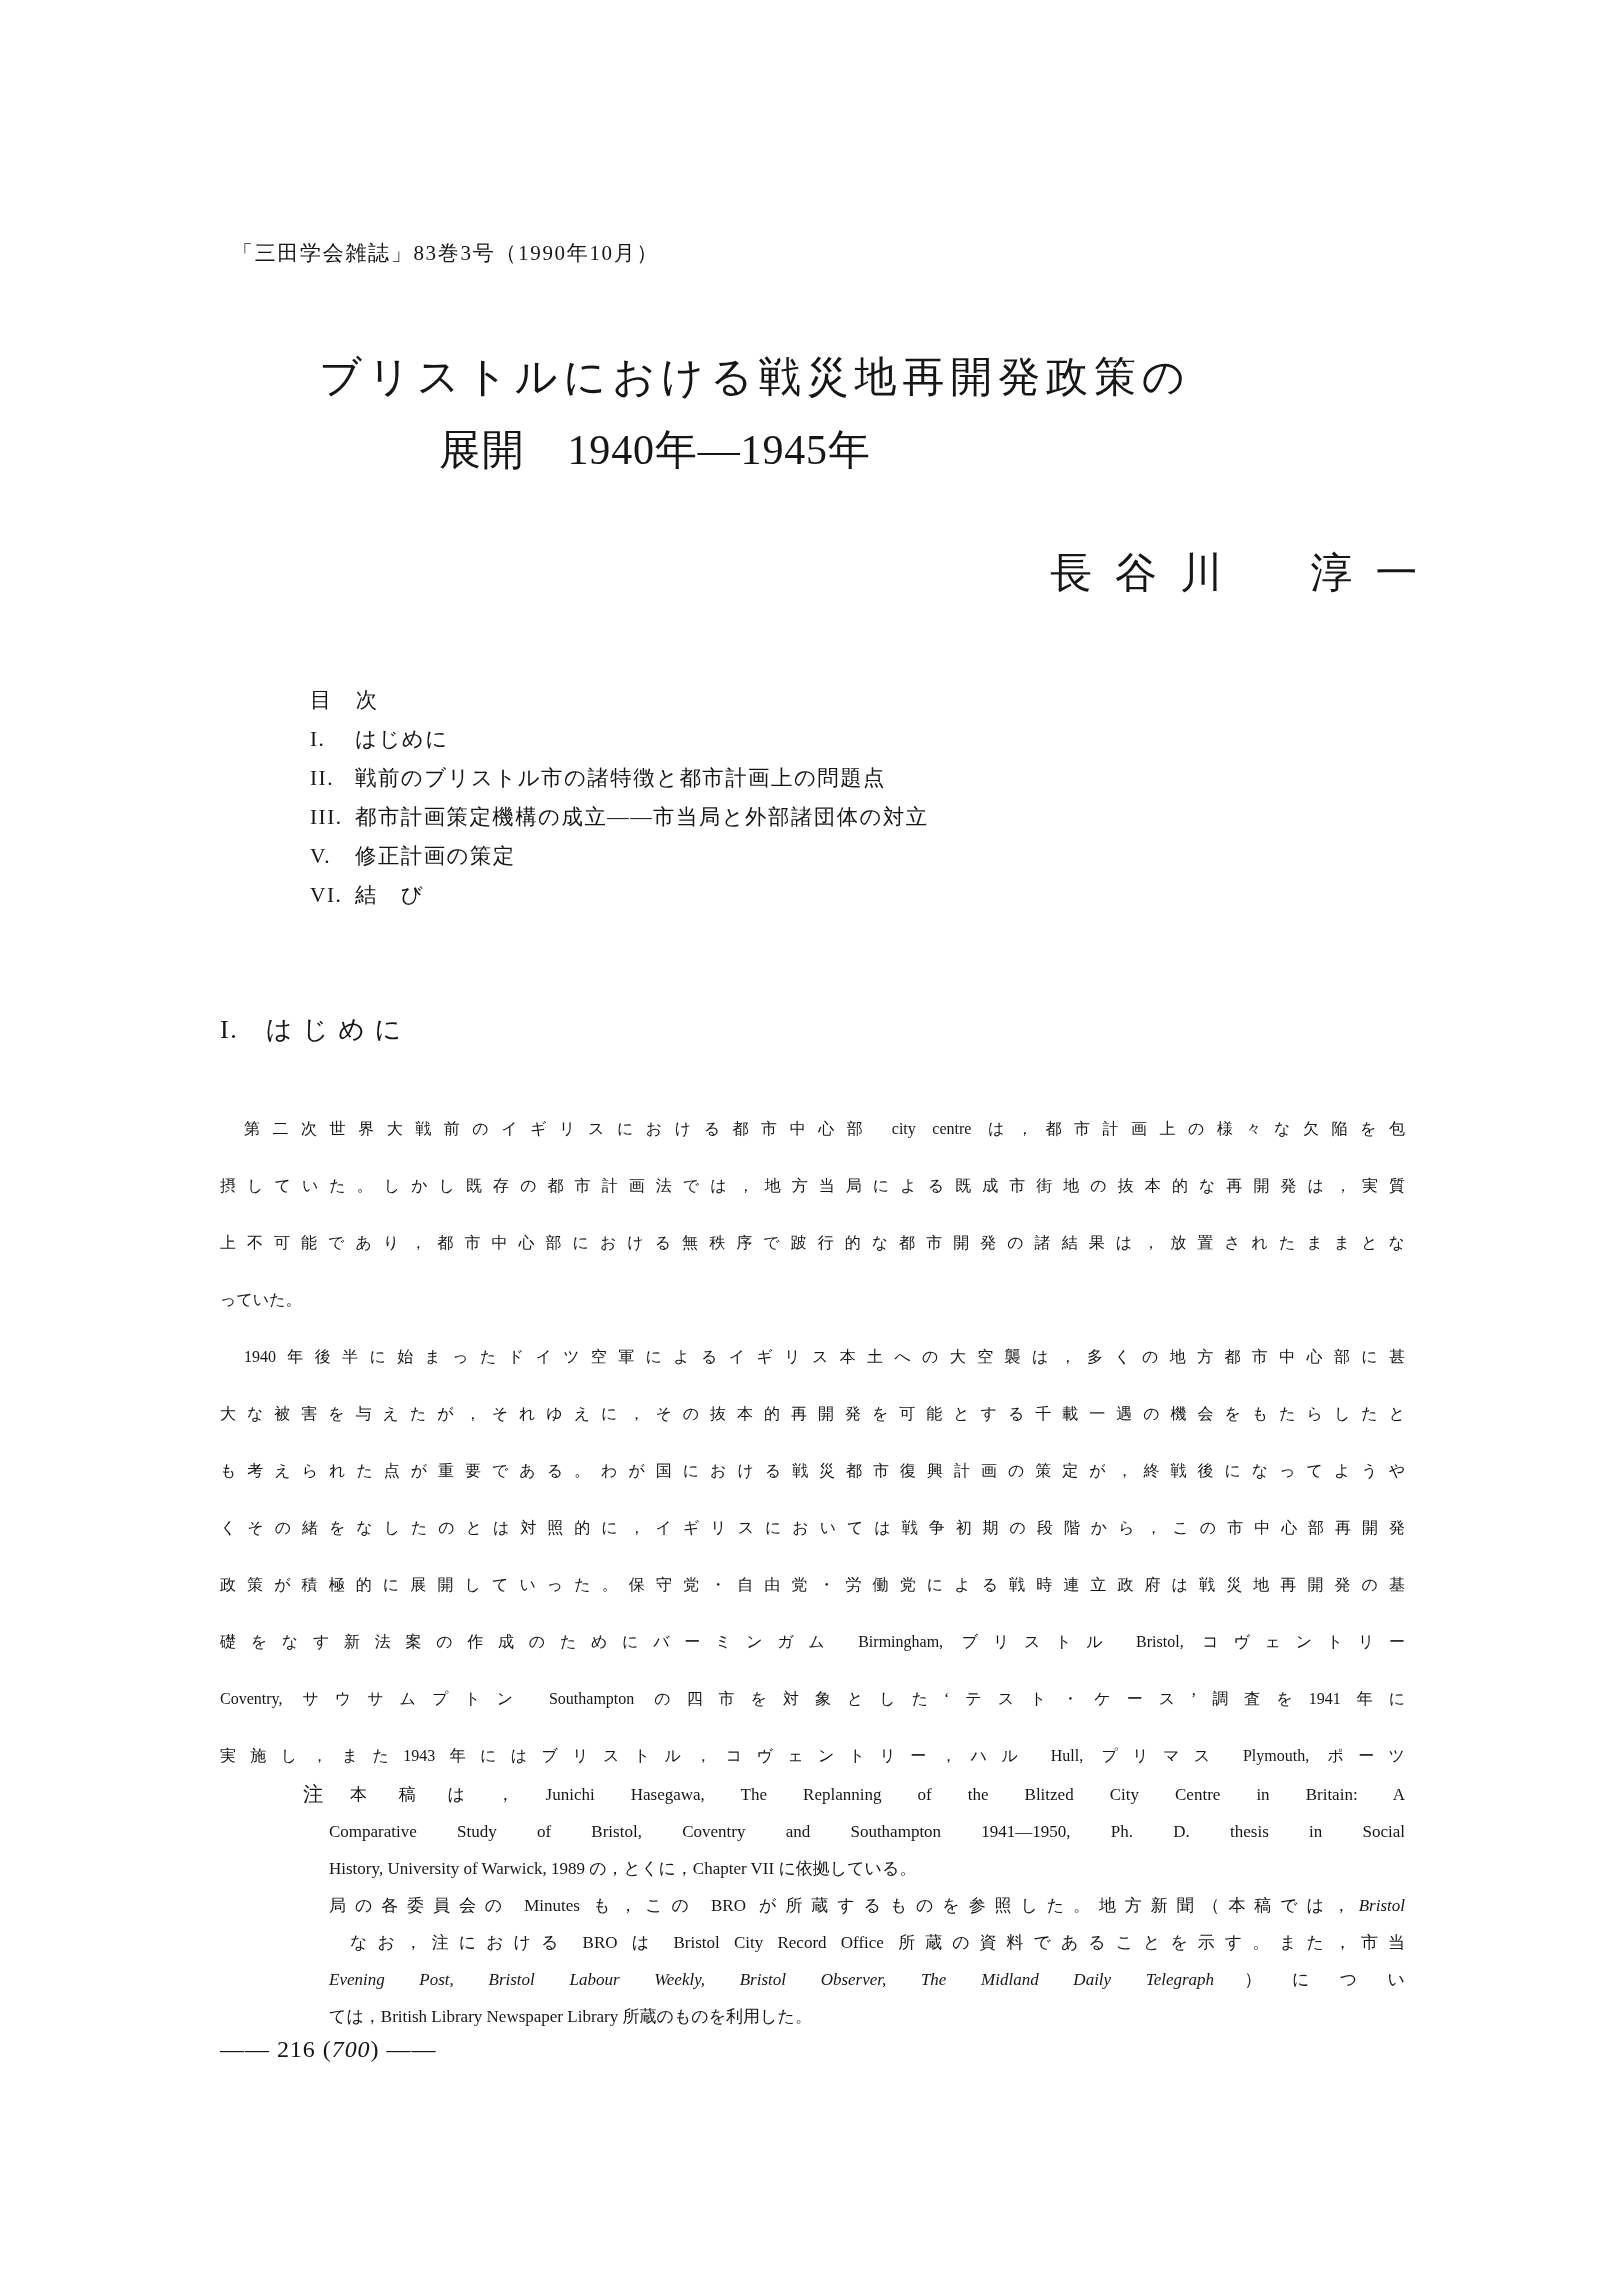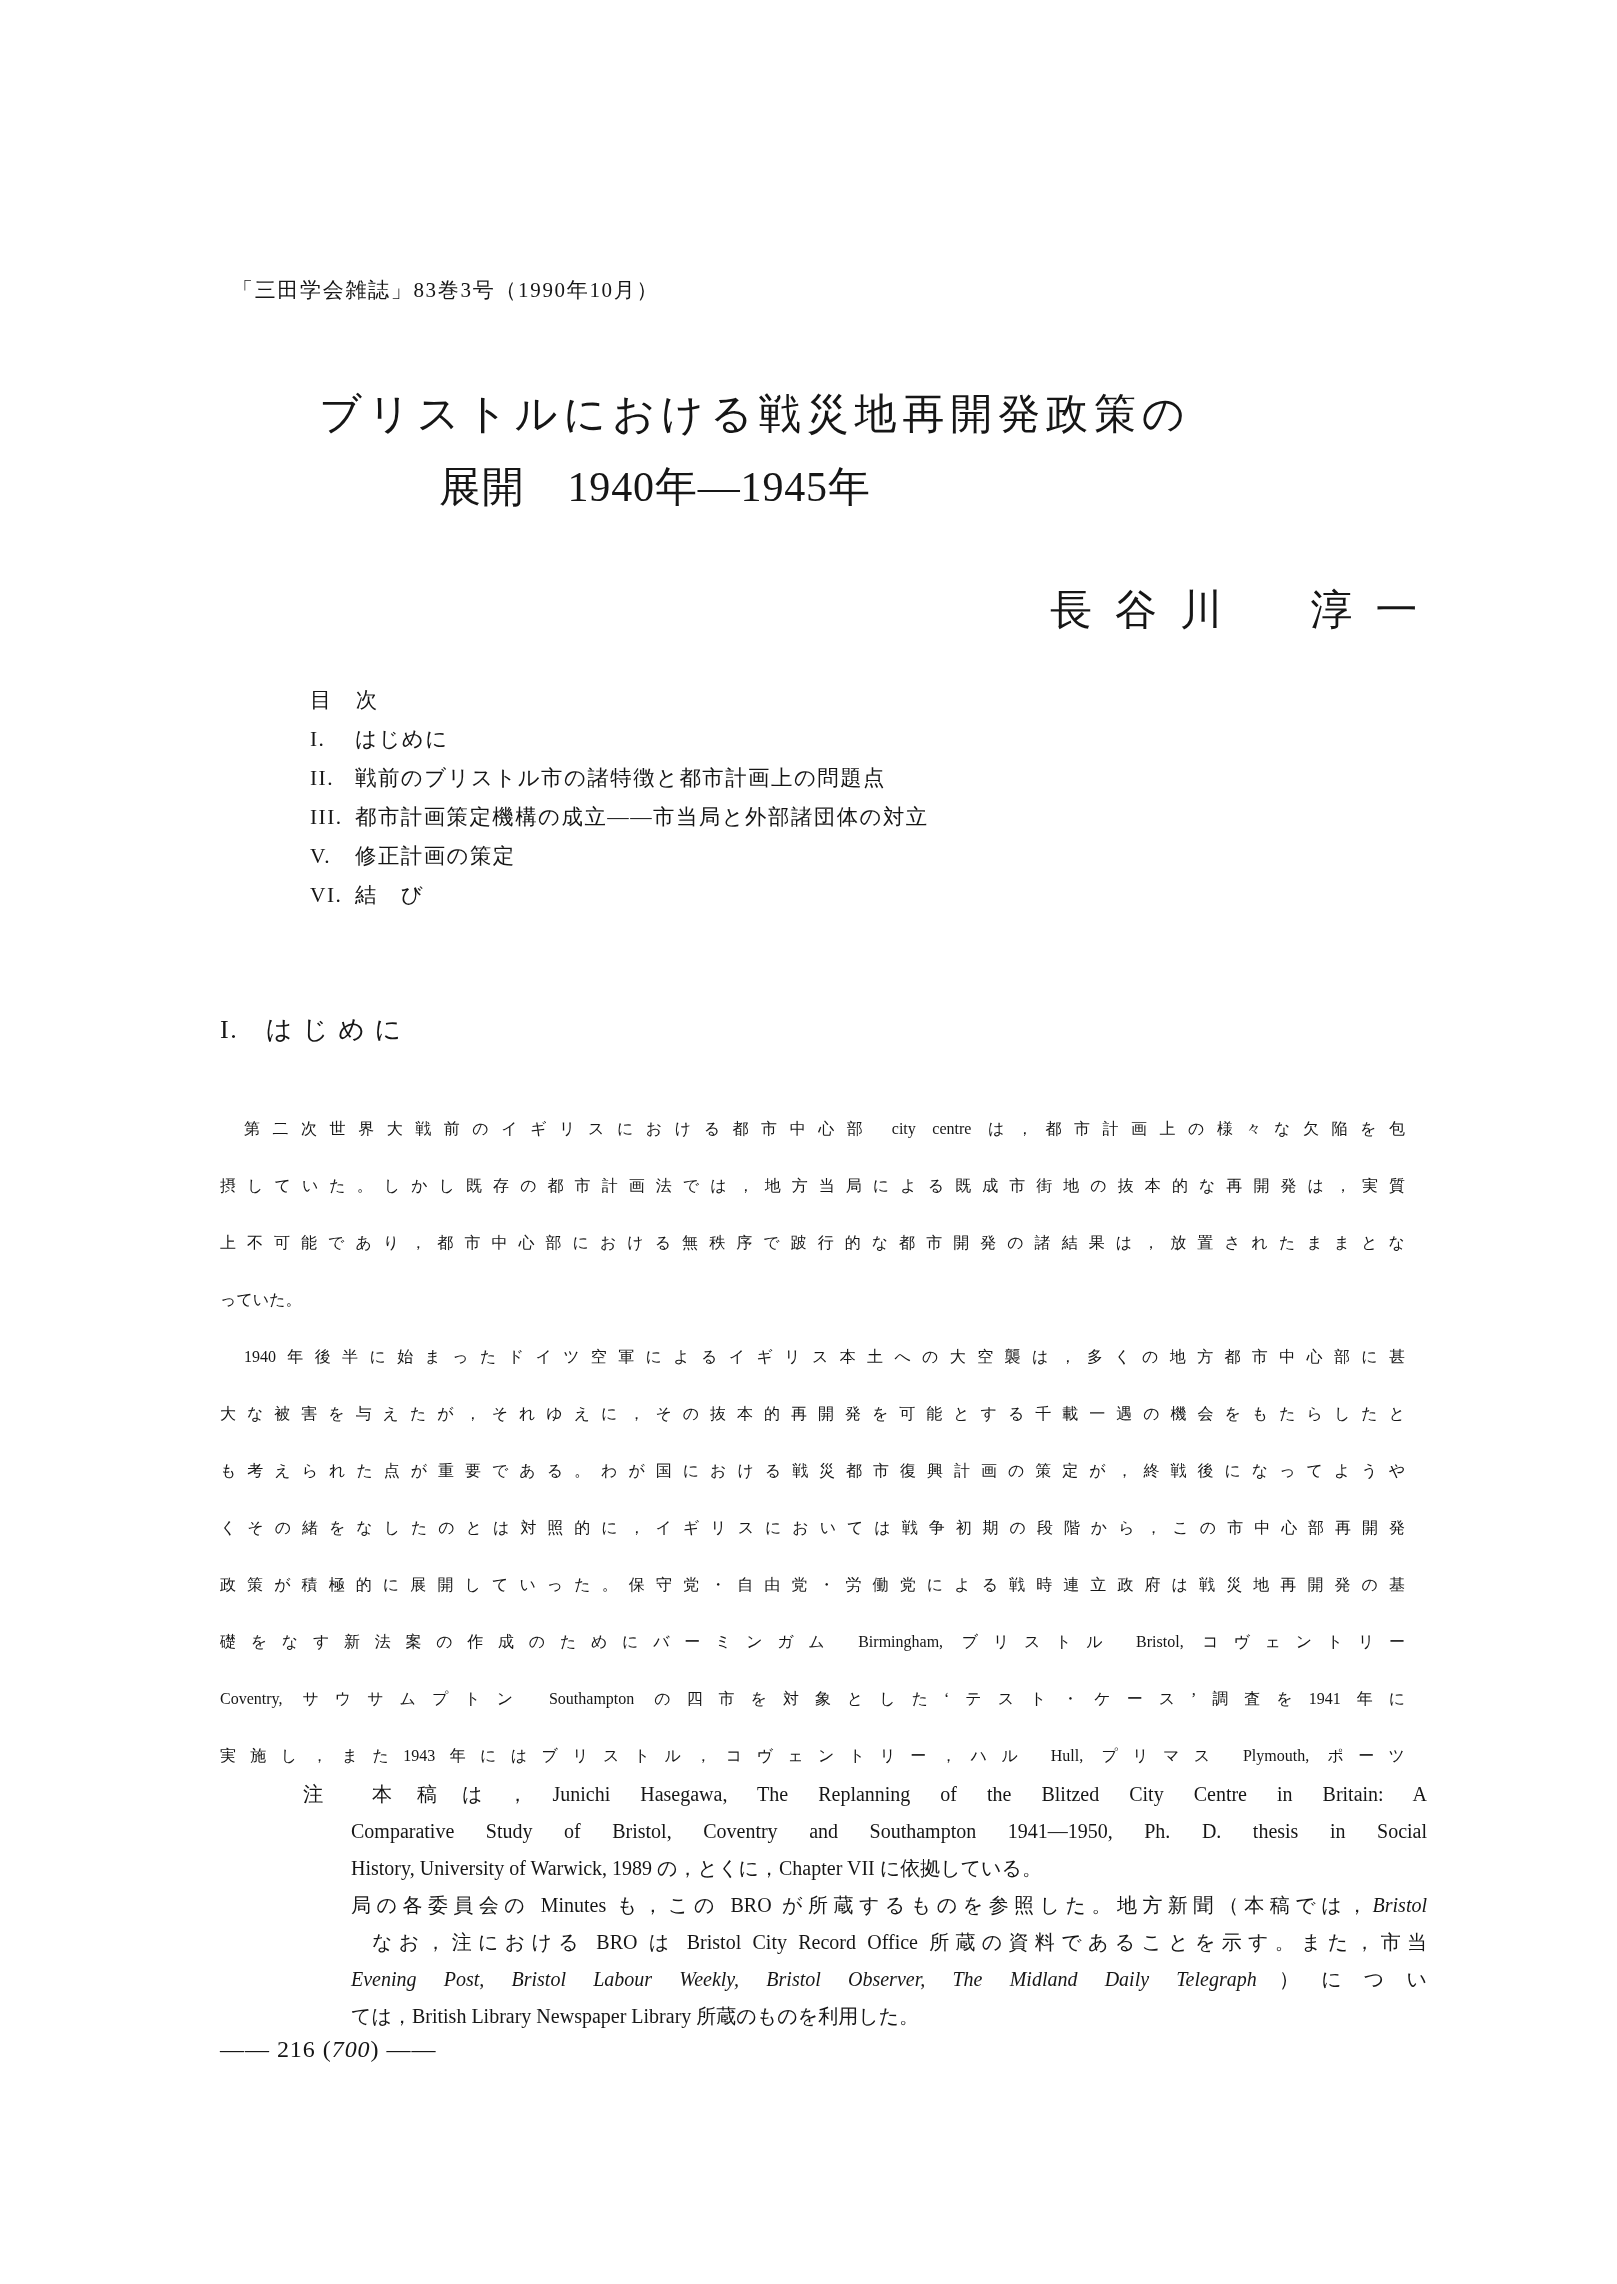--- a/index.html
+++ b/index.html
@@ -5,21 +5,21 @@
   html, body { margin: 0; padding: 0; background: #ffffff; }
   .page {
     position: relative;
     width: 1617px;
     height: 2284px;
     background: #ffffff;
     color: #161616;
     font-family: "Liberation Serif", "DejaVu Serif", serif;
     overflow: hidden;
   }
-  .abs { position: absolute; white-space: nowrap; margin-top: 37px; }
+  .abs { position: absolute; white-space: nowrap; }
 
   .journal-line {
     left: 232px; top: 239px;
     font-size: 21px; letter-spacing: 0.08em;
   }
   .title-line1 {
     left: 319px; top: 349px;
     font-size: 42px; letter-spacing: 0.14em; font-weight: 500;
   }
   .title-line2 {
@@ -50,21 +50,21 @@
   .bline { text-align: justify; text-align-last: justify; }
   .bline.ind { text-indent: 24px; }
   .bline.noj { text-align-last: left; }
 
   .footnote-label {
     position: absolute; left: 303px; top: 1780px;
     font-size: 20.3px;
   }
   .footnote-block {
     position: absolute; left: 329px; top: 1776px; width: 1076px;
-    font-size: 20px; line-height: 37px; margin-left: 22px;
+    font-size: 17px; line-height: 37px;
   }
   .fline { text-align: justify; text-align-last: justify; }
   .fline.ind { text-indent: 21px; }
   .fline.noj { text-align-last: left; }
   em { font-style: italic; }
 
   .page-footer {
     position: absolute; left: 220px; top: 2036px; width: 1185px;
     text-align: left; font-size: 24px; letter-spacing: 0.04em;
   }

